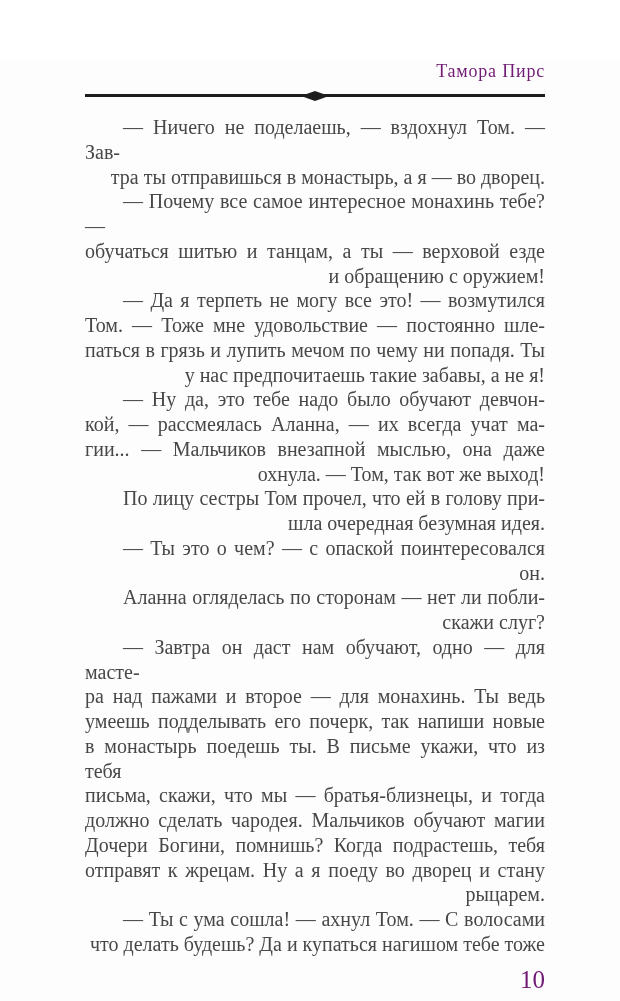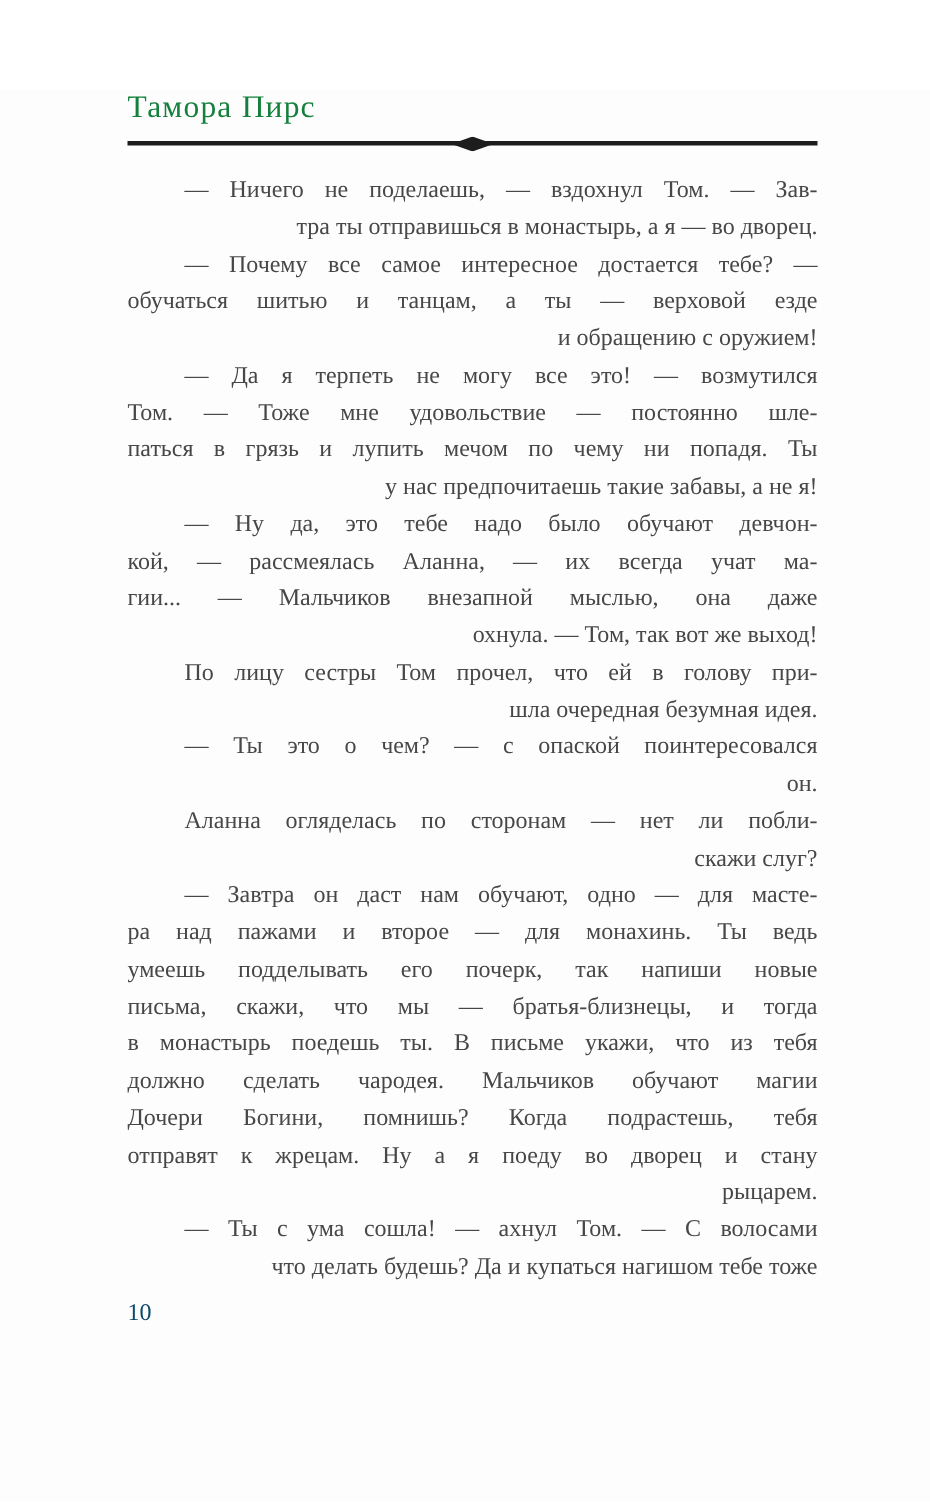--- a/index.html
+++ b/index.html
@@ -14,25 +14,25 @@
   .book-page {
     position: relative;
     width: 620px;
     height: 1001px;
     background: #fdfdfd;
     color: #474747;
     padding: 0 75px 0 85px;
   }
   .running-head {
     margin-top: 60px;
-    text-align: left;
-    font-size: 21px;
+    text-align: right;
+    font-size: 18px;
     line-height: 22px;
     letter-spacing: 0.8px;
-    color: #15803d;
+    color: #701a75;
   }
   .rule {
     position: relative;
     margin-top: 9px;
     height: 10px;
   }
   .rule .bar {
     position: absolute;
     top: 3px; left: 0; right: 0;
     height: 3px;
@@ -43,52 +43,52 @@
     top: 0;
     left: 50%;
     transform: translateX(-50%);
     width: 28px;
     height: 10px;
     background: #1d1d1d;
     clip-path: polygon(0 50%, 50% 0, 100% 50%, 50% 100%);
   }
   .body-text {
     margin-top: 14px;
-    font-size: 16px;
+    font-size: 20px;
     line-height: 24.75px;
     color: #474747;
   }
   .line { text-align: right; white-space: normal; }
   .line.fill { text-align: justify; text-align-last: justify; }
   .line.first { text-indent: 38px; }
   .folio {
     margin-top: 9px;
-    text-align: left;
-    font-size: 16px;
-    color: #0c4a6e;
+    text-align: right;
+    font-size: 25px;
+    color: #701a75;
   }
 </style>
 </head>
 <body>
 
 <div class="book-page">
   <div class="running-head">Тамора Пирс</div>
 
   <div class="rule">
     <span class="bar"></span>
     <span class="diamond"></span>
   </div>
 
   <div class="body-text">
       <div class="para">
         <div class="line first fill">— Ничего не поделаешь, — вздохнул Том. — Зав-</div>
         <div class="line">тра ты отправишься в монастырь, а я — во дворец.</div>
       </div>
       <div class="para">
-        <div class="line first fill">— Почему все самое интересное достается тебе? —</div>
+        <div class="line first fill">— Почему все самое интересное монахинь тебе? —</div>
         <div class="line fill">обучаться шитью и танцам, а ты — верховой езде</div>
         <div class="line">и обращению с оружием!</div>
       </div>
       <div class="para">
         <div class="line first fill">— Да я терпеть не могу все это! — возмутился</div>
         <div class="line fill">Том. — Тоже мне удовольствие — постоянно шле-</div>
         <div class="line fill">паться в грязь и лупить мечом по чему ни попадя. Ты</div>
         <div class="line">у нас предпочитаешь такие забавы, а не я!</div>
       </div>
       <div class="para">
@@ -106,22 +106,22 @@
         <div class="line">он.</div>
       </div>
       <div class="para">
         <div class="line first fill">Аланна огляделась по сторонам — нет ли побли-</div>
         <div class="line">скажи слуг?</div>
       </div>
       <div class="para">
         <div class="line first fill">— Завтра он даст нам обучают, одно — для масте-</div>
         <div class="line fill">ра над пажами и второе — для монахинь. Ты ведь</div>
         <div class="line fill">умеешь подделывать его почерк, так напиши новые</div>
+        <div class="line fill">в монастырь поедешь ты. В письме укажи, что из тебя</div>
         <div class="line fill">письма, скажи, что мы — братья-близнецы, и тогда</div>
-        <div class="line fill">в монастырь поедешь ты. В письме укажи, что из тебя</div>
         <div class="line fill">должно сделать чародея. Мальчиков обучают магии</div>
         <div class="line fill">Дочери Богини, помнишь? Когда подрастешь, тебя</div>
         <div class="line fill">отправят к жрецам. Ну а я поеду во дворец и стану</div>
         <div class="line">рыцарем.</div>
       </div>
       <div class="para">
         <div class="line first fill">— Ты с ума сошла! — ахнул Том. — С волосами</div>
         <div class="line">что делать будешь? Да и купаться нагишом тебе тоже</div>
       </div>
     </div>

